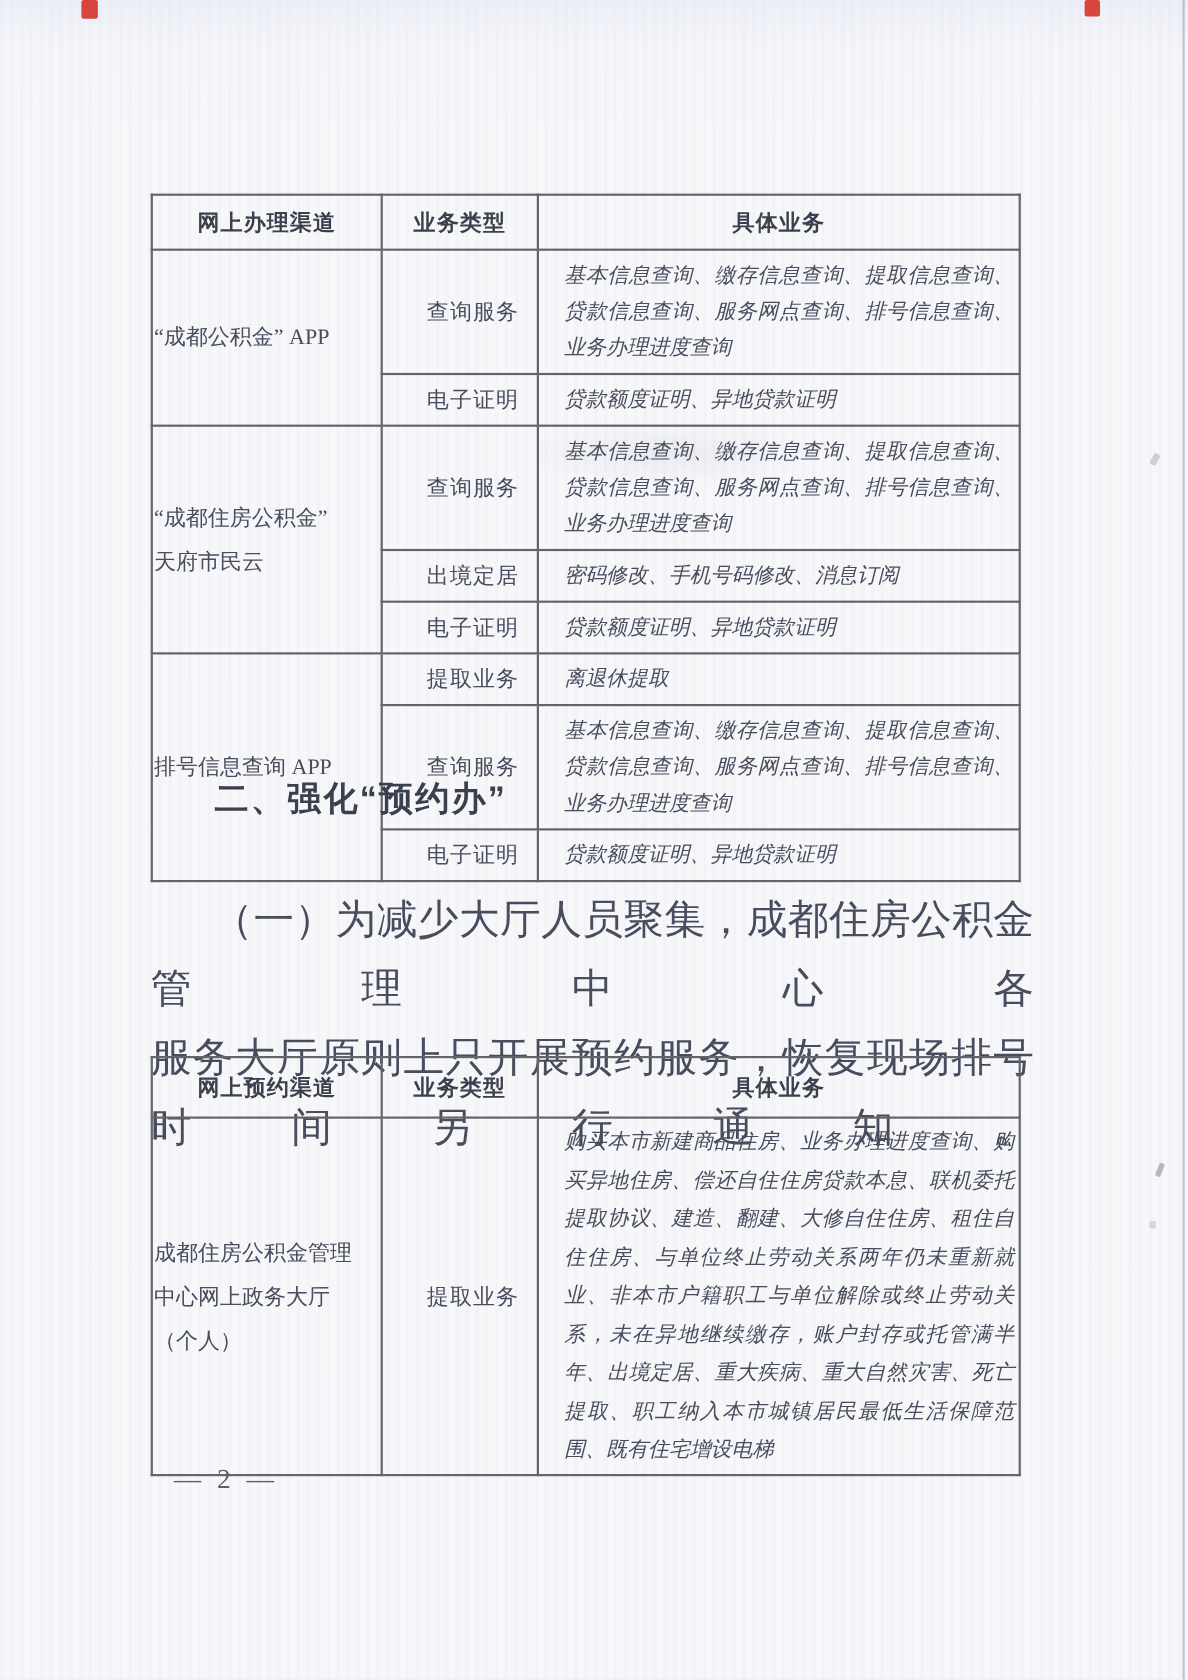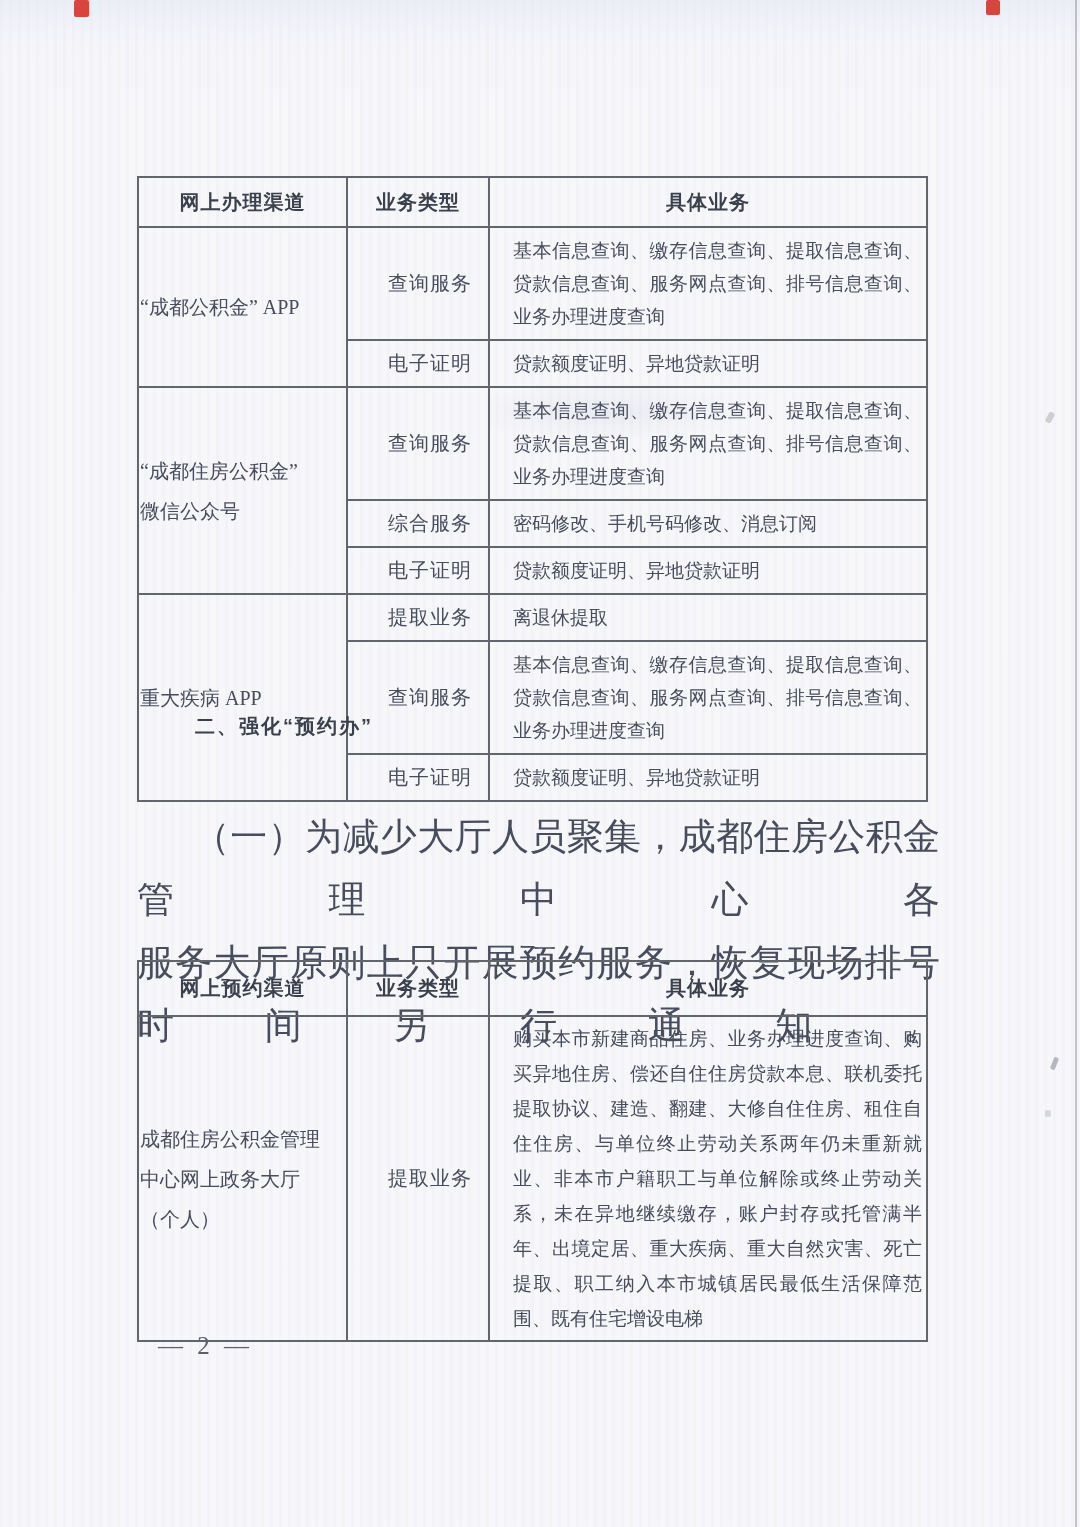--- a/index.html
+++ b/index.html
@@ -49,29 +49,29 @@
   .doc th{
     font-family:"Liberation Sans","DejaVu Sans",sans-serif;
     font-weight:700;font-size:20px;color:var(--ink-strong);
     text-align:center;letter-spacing:1px;
   }
   td.channel{
     text-align:left;font-size:20px;white-space:pre-line;line-height:40px;
   }
   td.stype{text-align:center;font-size:20px;letter-spacing:1px;padding-left:25px;}
   td.detail{
-    text-align:justify;padding:6px 4px 6px 23px;line-height:33px;
+    text-align:justify;padding:6px 4px 6px 23px;line-height:33px;font-style:italic;
   }
   #table2 td.detail{line-height:35px;padding-top:4px;padding-bottom:4px;}
 
   
   .heading{
     position:absolute;left:137px;top:706px;width:810px;
     font-family:"Liberation Sans","DejaVu Sans",sans-serif;
-    font-weight:700;font-size:20px;letter-spacing:2px;
+    font-weight:700;font-size:31px;letter-spacing:2px;
     color:var(--ink-strong);text-indent:58px;line-height:40px;
   }
   .para{
     position:absolute;left:137px;width:803px;
     font-size:37px;color:var(--ink);
   }
   .para.p1{
     top:768px;line-height:63px;
     white-space:pre-line;
     text-indent:56px;
@@ -112,34 +112,34 @@
       <td class="channel" rowspan="2">“成都公积金” APP</td>
       <td class="stype">查询服务</td>
       <td class="detail">基本信息查询、缴存信息查询、提取信息查询、贷款信息查询、服务网点查询、排号信息查询、业务办理进度查询</td>
     </tr>
     <tr style="height:34px">
       <td class="stype">电子证明</td>
       <td class="detail">贷款额度证明、异地贷款证明</td>
     </tr>
     <tr style="height:100px">
       <td class="channel" rowspan="3">“成都住房公积金”
-微信公众号</td>
+天府市民云</td>
       <td class="stype">查询服务</td>
       <td class="detail">基本信息查询、缴存信息查询、提取信息查询、贷款信息查询、服务网点查询、排号信息查询、业务办理进度查询</td>
     </tr>
     <tr style="height:33px">
-      <td class="stype">综合服务</td>
+      <td class="stype">出境定居</td>
       <td class="detail">密码修改、手机号码修改、消息订阅</td>
     </tr>
     <tr style="height:33px">
       <td class="stype">电子证明</td>
       <td class="detail">贷款额度证明、异地贷款证明</td>
     </tr>
     <tr style="height:34px">
-      <td class="channel" rowspan="3">重大疾病 APP</td>
+      <td class="channel" rowspan="3">排号信息查询 APP</td>
       <td class="stype">提取业务</td>
       <td class="detail">离退休提取</td>
     </tr>
     <tr style="height:103px">
       <td class="stype">查询服务</td>
       <td class="detail">基本信息查询、缴存信息查询、提取信息查询、贷款信息查询、服务网点查询、排号信息查询、业务办理进度查询</td>
     </tr>
     <tr style="height:35px">
       <td class="stype">电子证明</td>
       <td class="detail">贷款额度证明、异地贷款证明</td>

